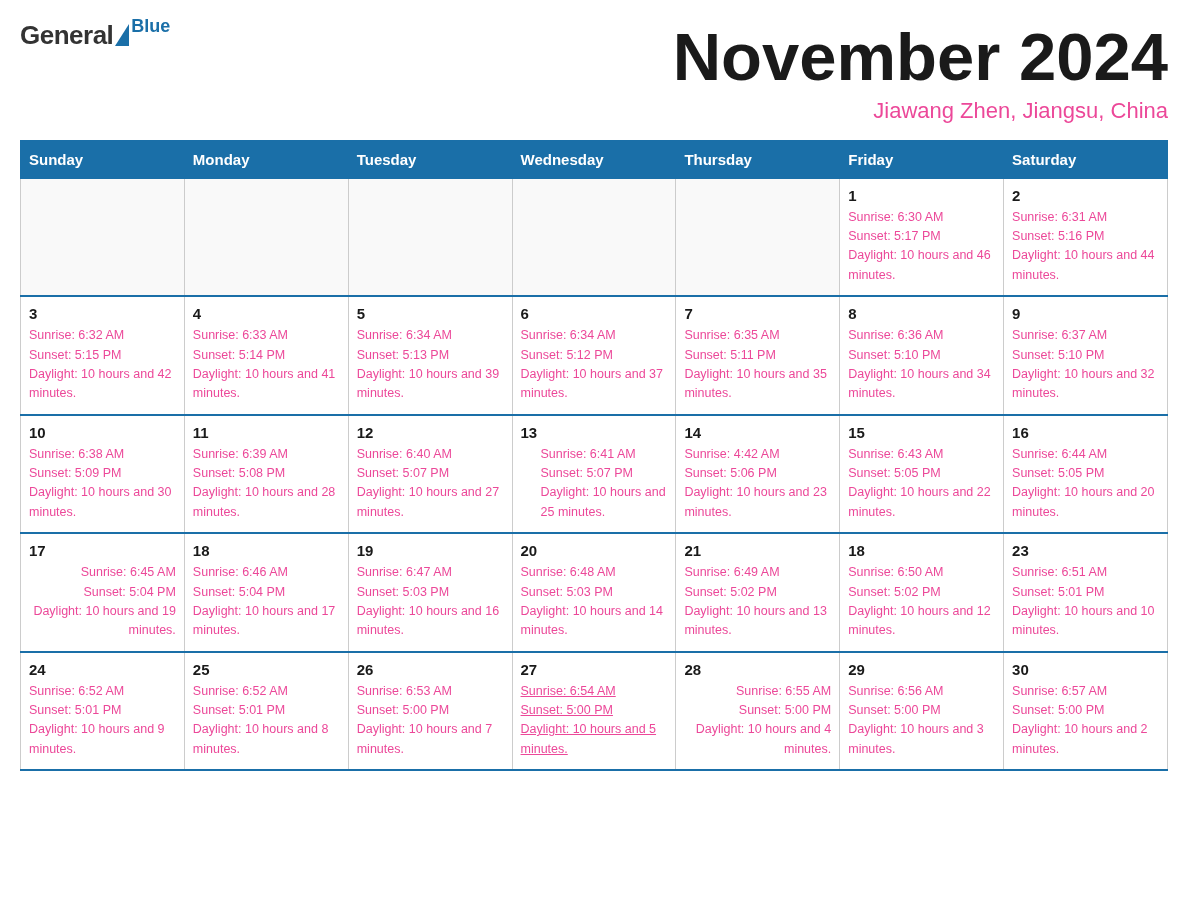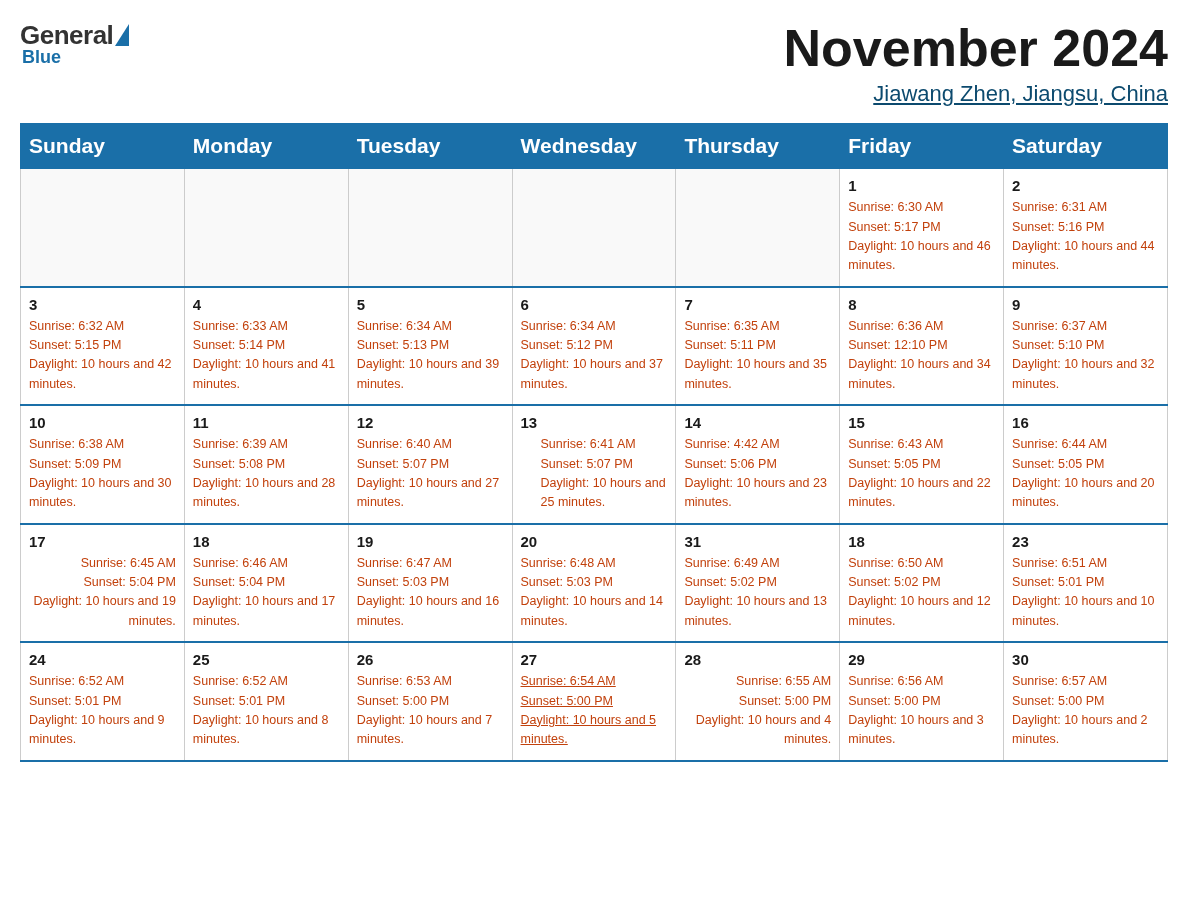--- a/index.html
+++ b/index.html
@@ -11,21 +11,21 @@
       min-height: 918px;
     }
     .header-area {
       display: flex;
       justify-content: space-between;
       align-items: flex-start;
       margin-bottom: 16px;
     }
     .logo {
       display: flex;
-      flex-direction: column;
+      flex-direction: row;
       align-items: flex-start;
     }
     .logo-top {
       display: flex;
       align-items: center;
     }
     .logo-general {
       font-size: 26px;
       font-weight: bold;
       color: #333;
@@ -44,41 +44,40 @@
       font-size: 18px;
       font-weight: bold;
       color: #1a6fa8;
       margin-top: -4px;
       margin-left: 2px;
     }
     .title-area {
       text-align: right;
     }
     .calendar-title {
-      font-size: 52px;
+      font-size: 67px;
       font-weight: bold;
       color: #1a1a1a;
       line-height: 1.1;
       text-align: right;
     }
     .calendar-subtitle {
       font-size: 22px;
-      color: #0c4a6e;
+      color: #ec4899;
       margin-top: 4px;
-      text-decoration: underline;
     }
     table {
       width: 100%;
       border-collapse: collapse;
       table-layout: fixed;
     }
     thead th {
       background-color: #1a6fa8;
       color: #fff;
-      font-size: 21px;
+      font-size: 15px;
       font-weight: 600;
       padding: 10px 8px;
       text-align: left;
       border: 1px solid #1a6fa8;
     }
     tbody td {
       vertical-align: top;
       padding: 8px 8px 10px 8px;
       border: 1px solid #ccc;
       font-size: 13px;
@@ -90,21 +89,21 @@
     }
     .day-number {
       font-size: 15px;
       font-weight: bold;
       color: #1a1a1a;
       margin-bottom: 4px;
     }
     .day-info {
       font-size: 12.5px;
       line-height: 1.55;
-      color: #c2410c;
+      color: #ec4899;
     }
     .empty-cell {
       background: #f9f9f9;
     }
     tbody tr {
       border-bottom: 2px solid #1a6fa8;
     }
   </style>
 </head>
 <body>
@@ -182,21 +181,21 @@
         </td>
         <td>
           <div class="day-number">7</div>
           <div class="day-info" style="white-space: pre-line;">Sunrise: 6:35 AM
 Sunset: 5:11 PM
 Daylight: 10 hours and 35 minutes.</div>
         </td>
         <td>
           <div class="day-number">8</div>
           <div class="day-info" style="white-space: pre-line;">Sunrise: 6:36 AM
-Sunset: 12:10 PM
+Sunset: 5:10 PM
 Daylight: 10 hours and 34 minutes.</div>
         </td>
         <td>
           <div class="day-number">9</div>
           <div class="day-info" style="white-space: pre-line;">Sunrise: 6:37 AM
 Sunset: 5:10 PM
 Daylight: 10 hours and 32 minutes.</div>
         </td>
       </tr>
       <tr>
@@ -262,21 +261,21 @@
 Sunset: 5:03 PM
 Daylight: 10 hours and 16 minutes.</div>
         </td>
         <td>
           <div class="day-number">20</div>
           <div class="day-info" style="white-space: pre-line;">Sunrise: 6:48 AM
 Sunset: 5:03 PM
 Daylight: 10 hours and 14 minutes.</div>
         </td>
         <td>
-          <div class="day-number">31</div>
+          <div class="day-number">21</div>
           <div class="day-info" style="white-space: pre-line;">Sunrise: 6:49 AM
 Sunset: 5:02 PM
 Daylight: 10 hours and 13 minutes.</div>
         </td>
         <td>
           <div class="day-number">18</div>
           <div class="day-info" style="white-space: pre-line;">Sunrise: 6:50 AM
 Sunset: 5:02 PM
 Daylight: 10 hours and 12 minutes.</div>
         </td>

